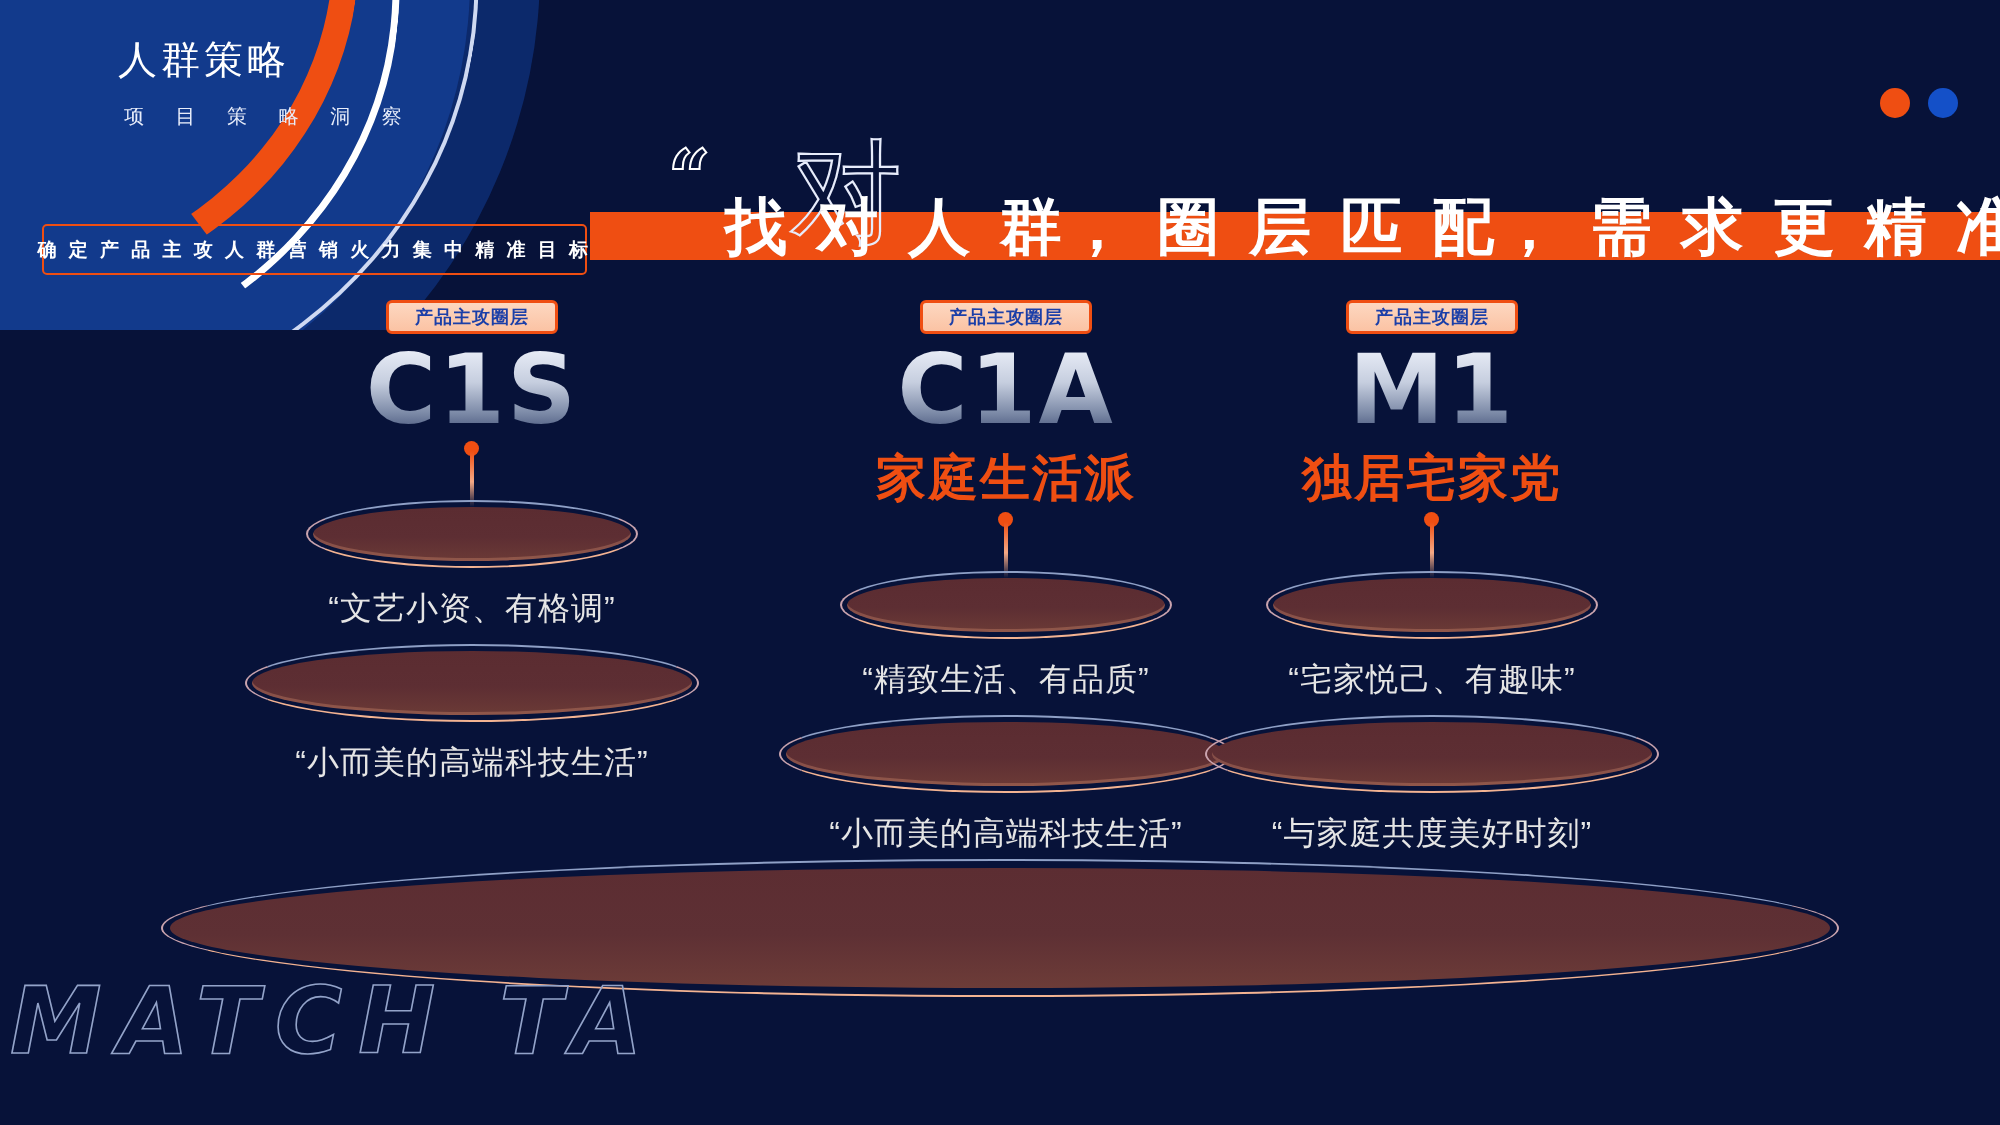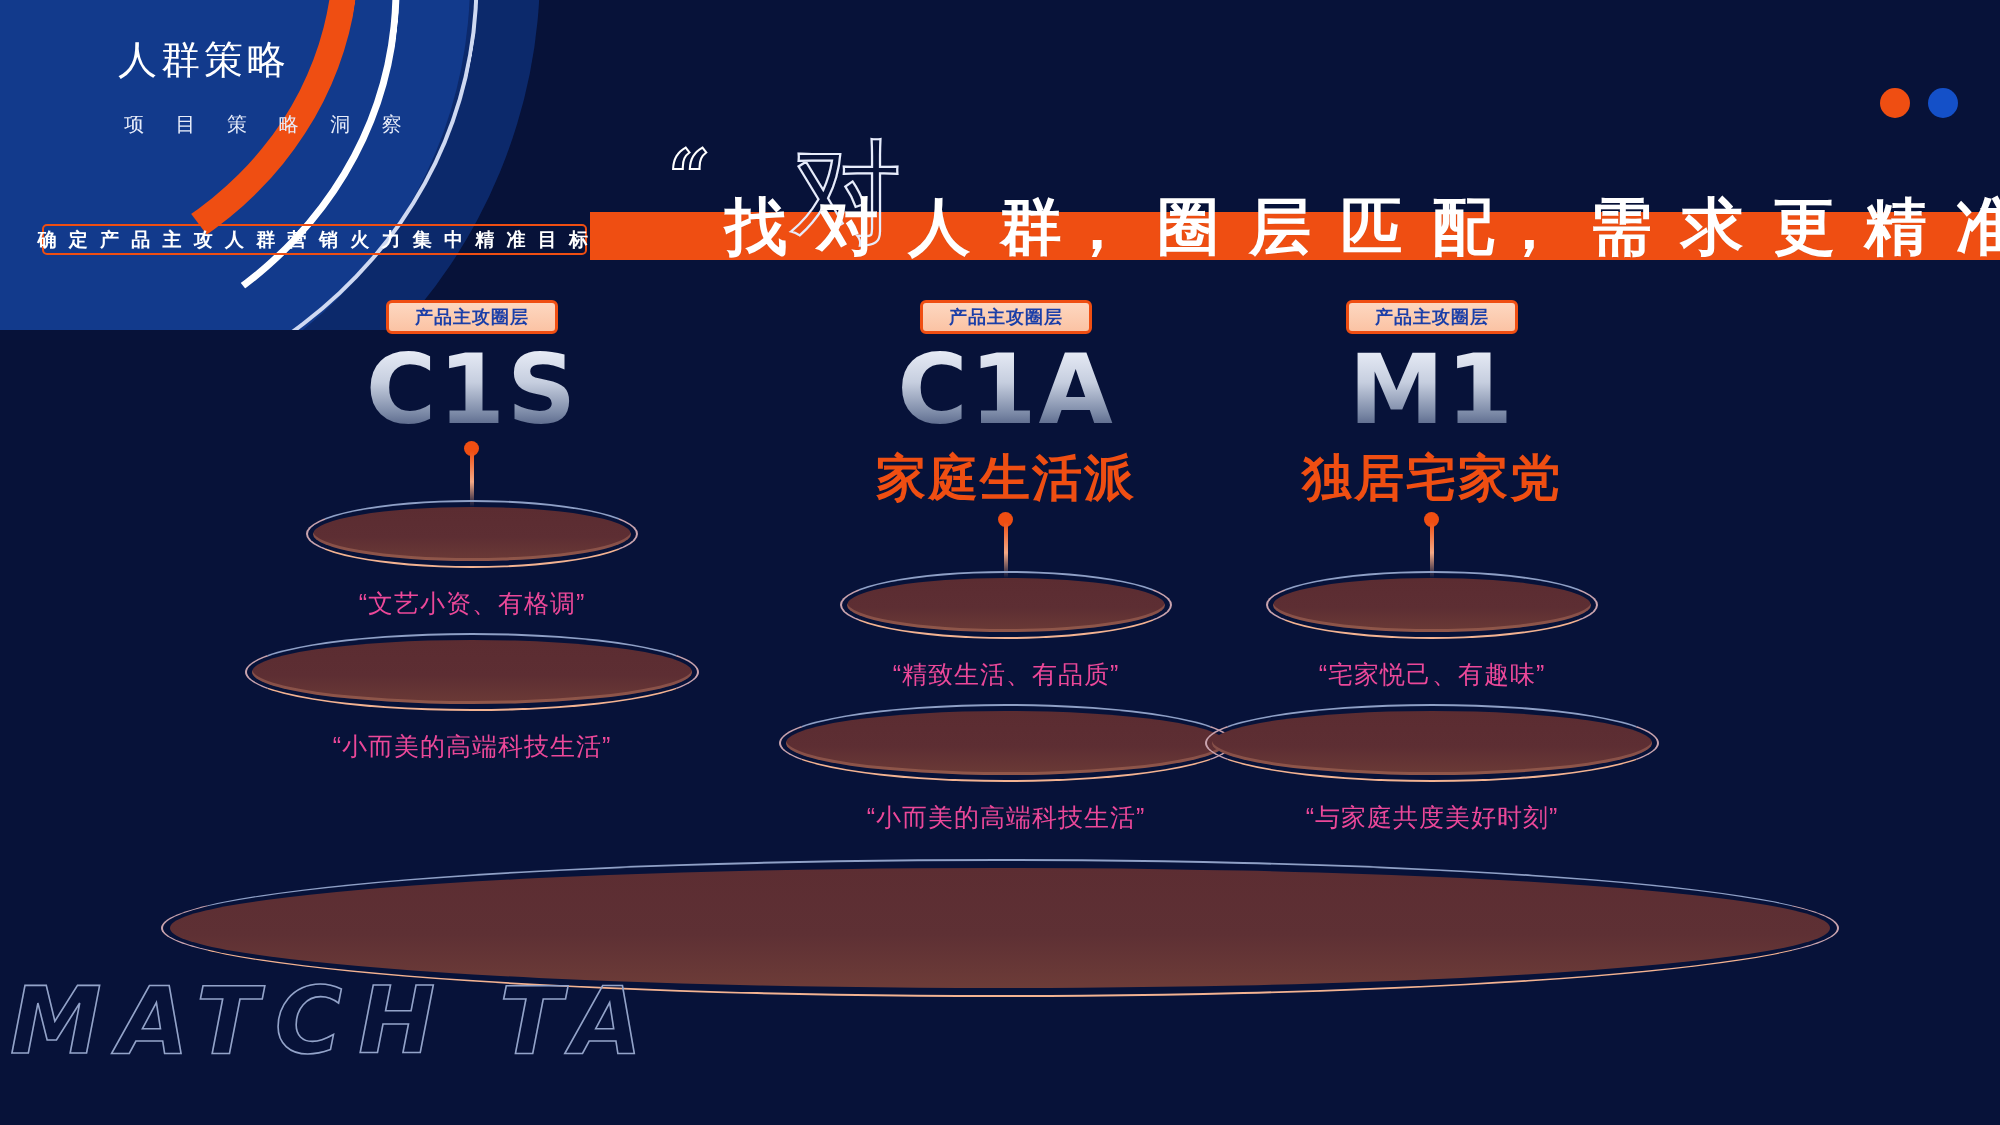--- a/index.html
+++ b/index.html
@@ -32,25 +32,25 @@
     left:-560px;top:-500px;width:1040px;height:930px;
     border-width:4px;border-top-color:#cfd9f2;border-right-color:#cfd9f2;transform:rotate(10deg);
   }
   
   .hdr{position:absolute;left:118px;top:40px;}
   .hdr-title{
     color:#ffffff;font-size:39px;letter-spacing:4px;font-weight:400;line-height:1.05;
     font-family:"DejaVu Sans","Liberation Sans",sans-serif;
   }
   .hdr-sub{
-    color:#e8edfa;font-size:20px;letter-spacing:13px;margin-top:30px;margin-left:6px;
+    color:#e8edfa;font-size:20px;letter-spacing:13px;margin-top:22px;margin-left:6px;
   }
   
   .tagline{
-    position:absolute;left:42px;top:224px;width:545px;height:31px;
+    position:absolute;left:42px;top:224px;width:545px;height:51px;
     border:2px solid #EF4E12;border-radius:5px;
     display:flex;align-items:center;justify-content:center;
     color:#ffffff;font-size:19px;letter-spacing:3.5px;font-weight:600;white-space:nowrap;
   }
   
   .banner-bar{
     position:absolute;left:590px;top:212px;width:1410px;height:48px;background:#EF4E12;
   }
   .banner-quote{
     position:absolute;left:668px;top:150px;
@@ -107,21 +107,21 @@
     box-shadow:inset 0 -3px 0 rgba(255,176,136,.25);
   }
   .ellipse::after{
     content:"";position:absolute;left:-7px;top:-7px;right:-7px;bottom:-7px;border-radius:50%;
     border:2px solid #8fa0c6;
     border-bottom-color:#f3b392;border-left-color:#c9a3ae;border-right-color:#c9a3ae;
   }
   .e1{width:318px;height:54px;}
   .e2{width:440px;height:64px;}
   .quote{
-    color:#ec4899;font-size:25px;letter-spacing:1px;margin:26px 0 20px;white-space:nowrap;
+    color:#e5e5e5;font-size:32px;letter-spacing:1px;margin:26px 0 20px;white-space:nowrap;
   }
   
   .big-ellipse{
     position:absolute;left:170px;top:868px;width:1660px;height:120px;border-radius:50%;
     background:linear-gradient(180deg,#5c2d32 0%,#5e3034 55%,#6d3c38 100%);
   }
   .big-ellipse::after{
     content:"";position:absolute;left:-9px;top:-9px;right:-9px;bottom:-9px;border-radius:50%;
     border:2px solid #8fa0c6;border-bottom-color:#f3b392;
     border-left-color:#c9a3ae;border-right-color:#c9a3ae;

